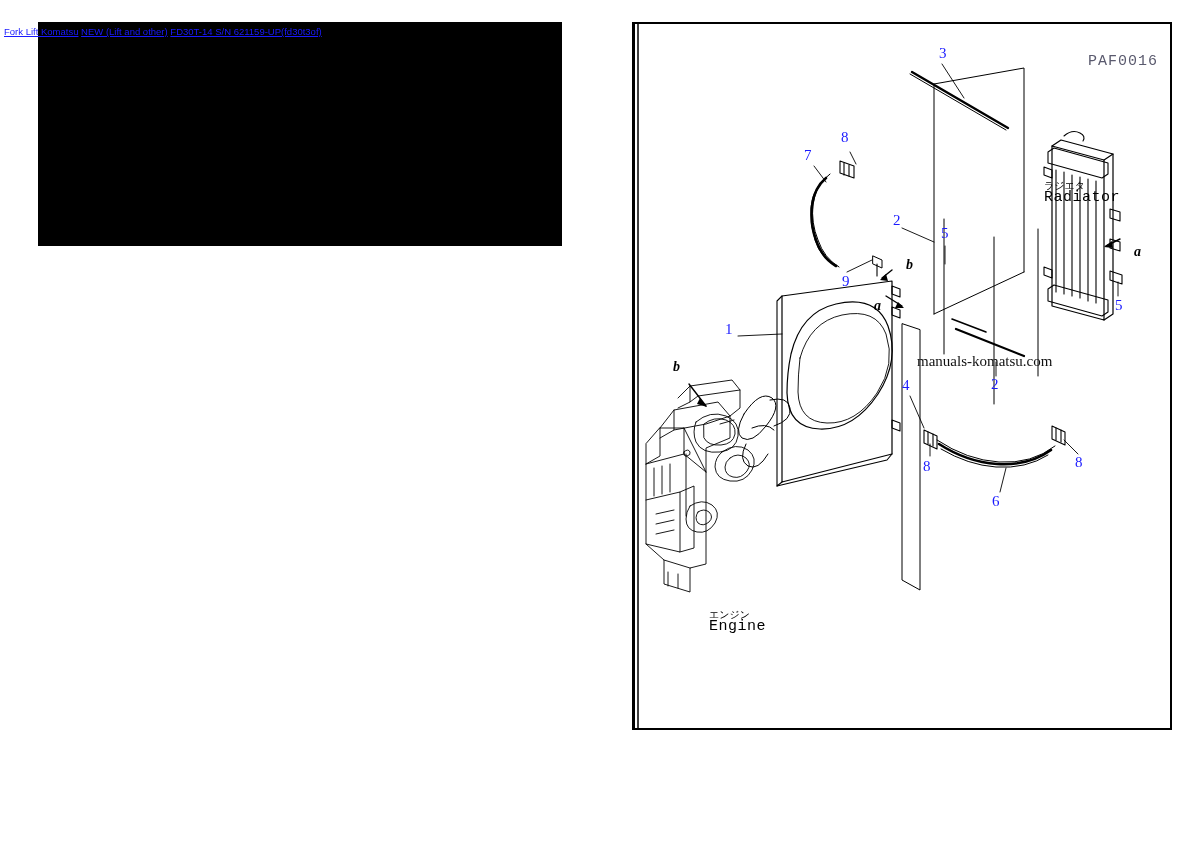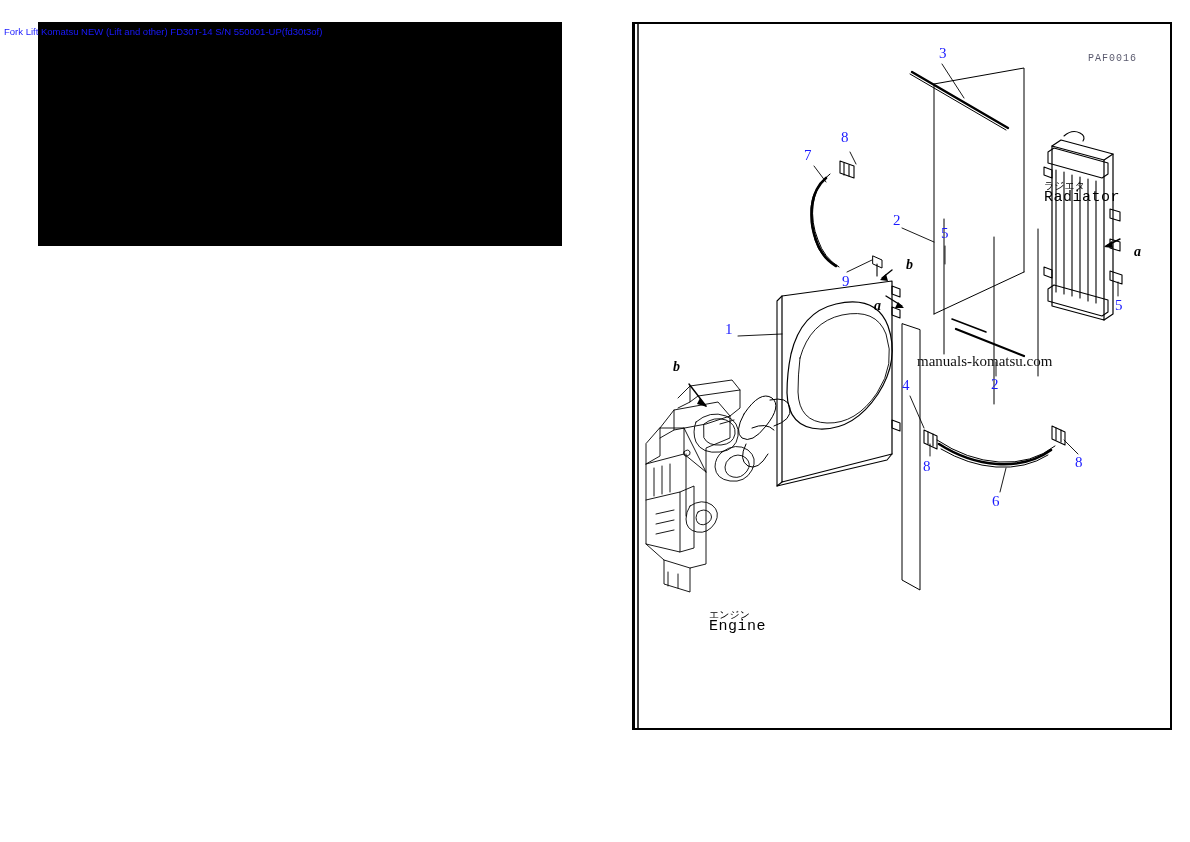--- a/index.html
+++ b/index.html
@@ -29,20 +29,21 @@
     left: 4px;
     top: 26px;
     width: 516px;
     font-size: 9.5px;
     line-height: 12px;
     color: #1a1aff;
     white-space: nowrap;
   }
   #breadcrumb a {
     color: #1a1aff;
+    text-decoration: underline;
     cursor: pointer;
   }
 
   
   #diagram-panel {
     position: absolute;
     left: 632px;
     top: 22px;
     width: 540px;
     height: 708px;
@@ -64,21 +65,21 @@
   }
   #diagram-svg {
     position: absolute;
     left: 0;
     top: 0;
   }
   .code-label {
     position: absolute;
     font-family: "Liberation Mono", monospace;
     letter-spacing: 1px;
-    font-size: 10px;
+    font-size: 15px;
     color: #5a5a6e;
   }
   .num {
     position: absolute;
     color: #1a1aff;
     font-family: "Liberation Serif", serif;
     font-size: 15px;
     font-weight: 400;
   }
   .letter {
@@ -113,21 +114,21 @@
     white-space: nowrap;
     letter-spacing: 0px;
     text-align: center;
   }
 </style>
 </head>
 <body>
 
 <div id="left-panel"></div>
 <div id="breadcrumb">
-  <a>Fork Lift Komatsu</a><span>&nbsp;</span><a>NEW (Lift and other)</a><span>&nbsp;</span><a>FD30T-14 S/N 550001-UP(fd30t3of)</a>
+  <a>Fork Lift Komatsu</a><span>&nbsp;</span><a>NEW (Lift and other)</a><span>&nbsp;</span><a>FD30T-14 S/N 621159-UP(fd30t3of)</a>
 </div>
 
 <div id="diagram-panel">
 
   <div id="diagram-inner-rule"></div>
 
   <div class="code-label" style="left:454px; top:29px;">PAF0016</div>
 
   <svg id="diagram-svg" width="536" height="704" viewBox="0 0 536 704">
     <g fill="none" stroke="#000" stroke-width="1.1" stroke-linejoin="round" stroke-linecap="round">

